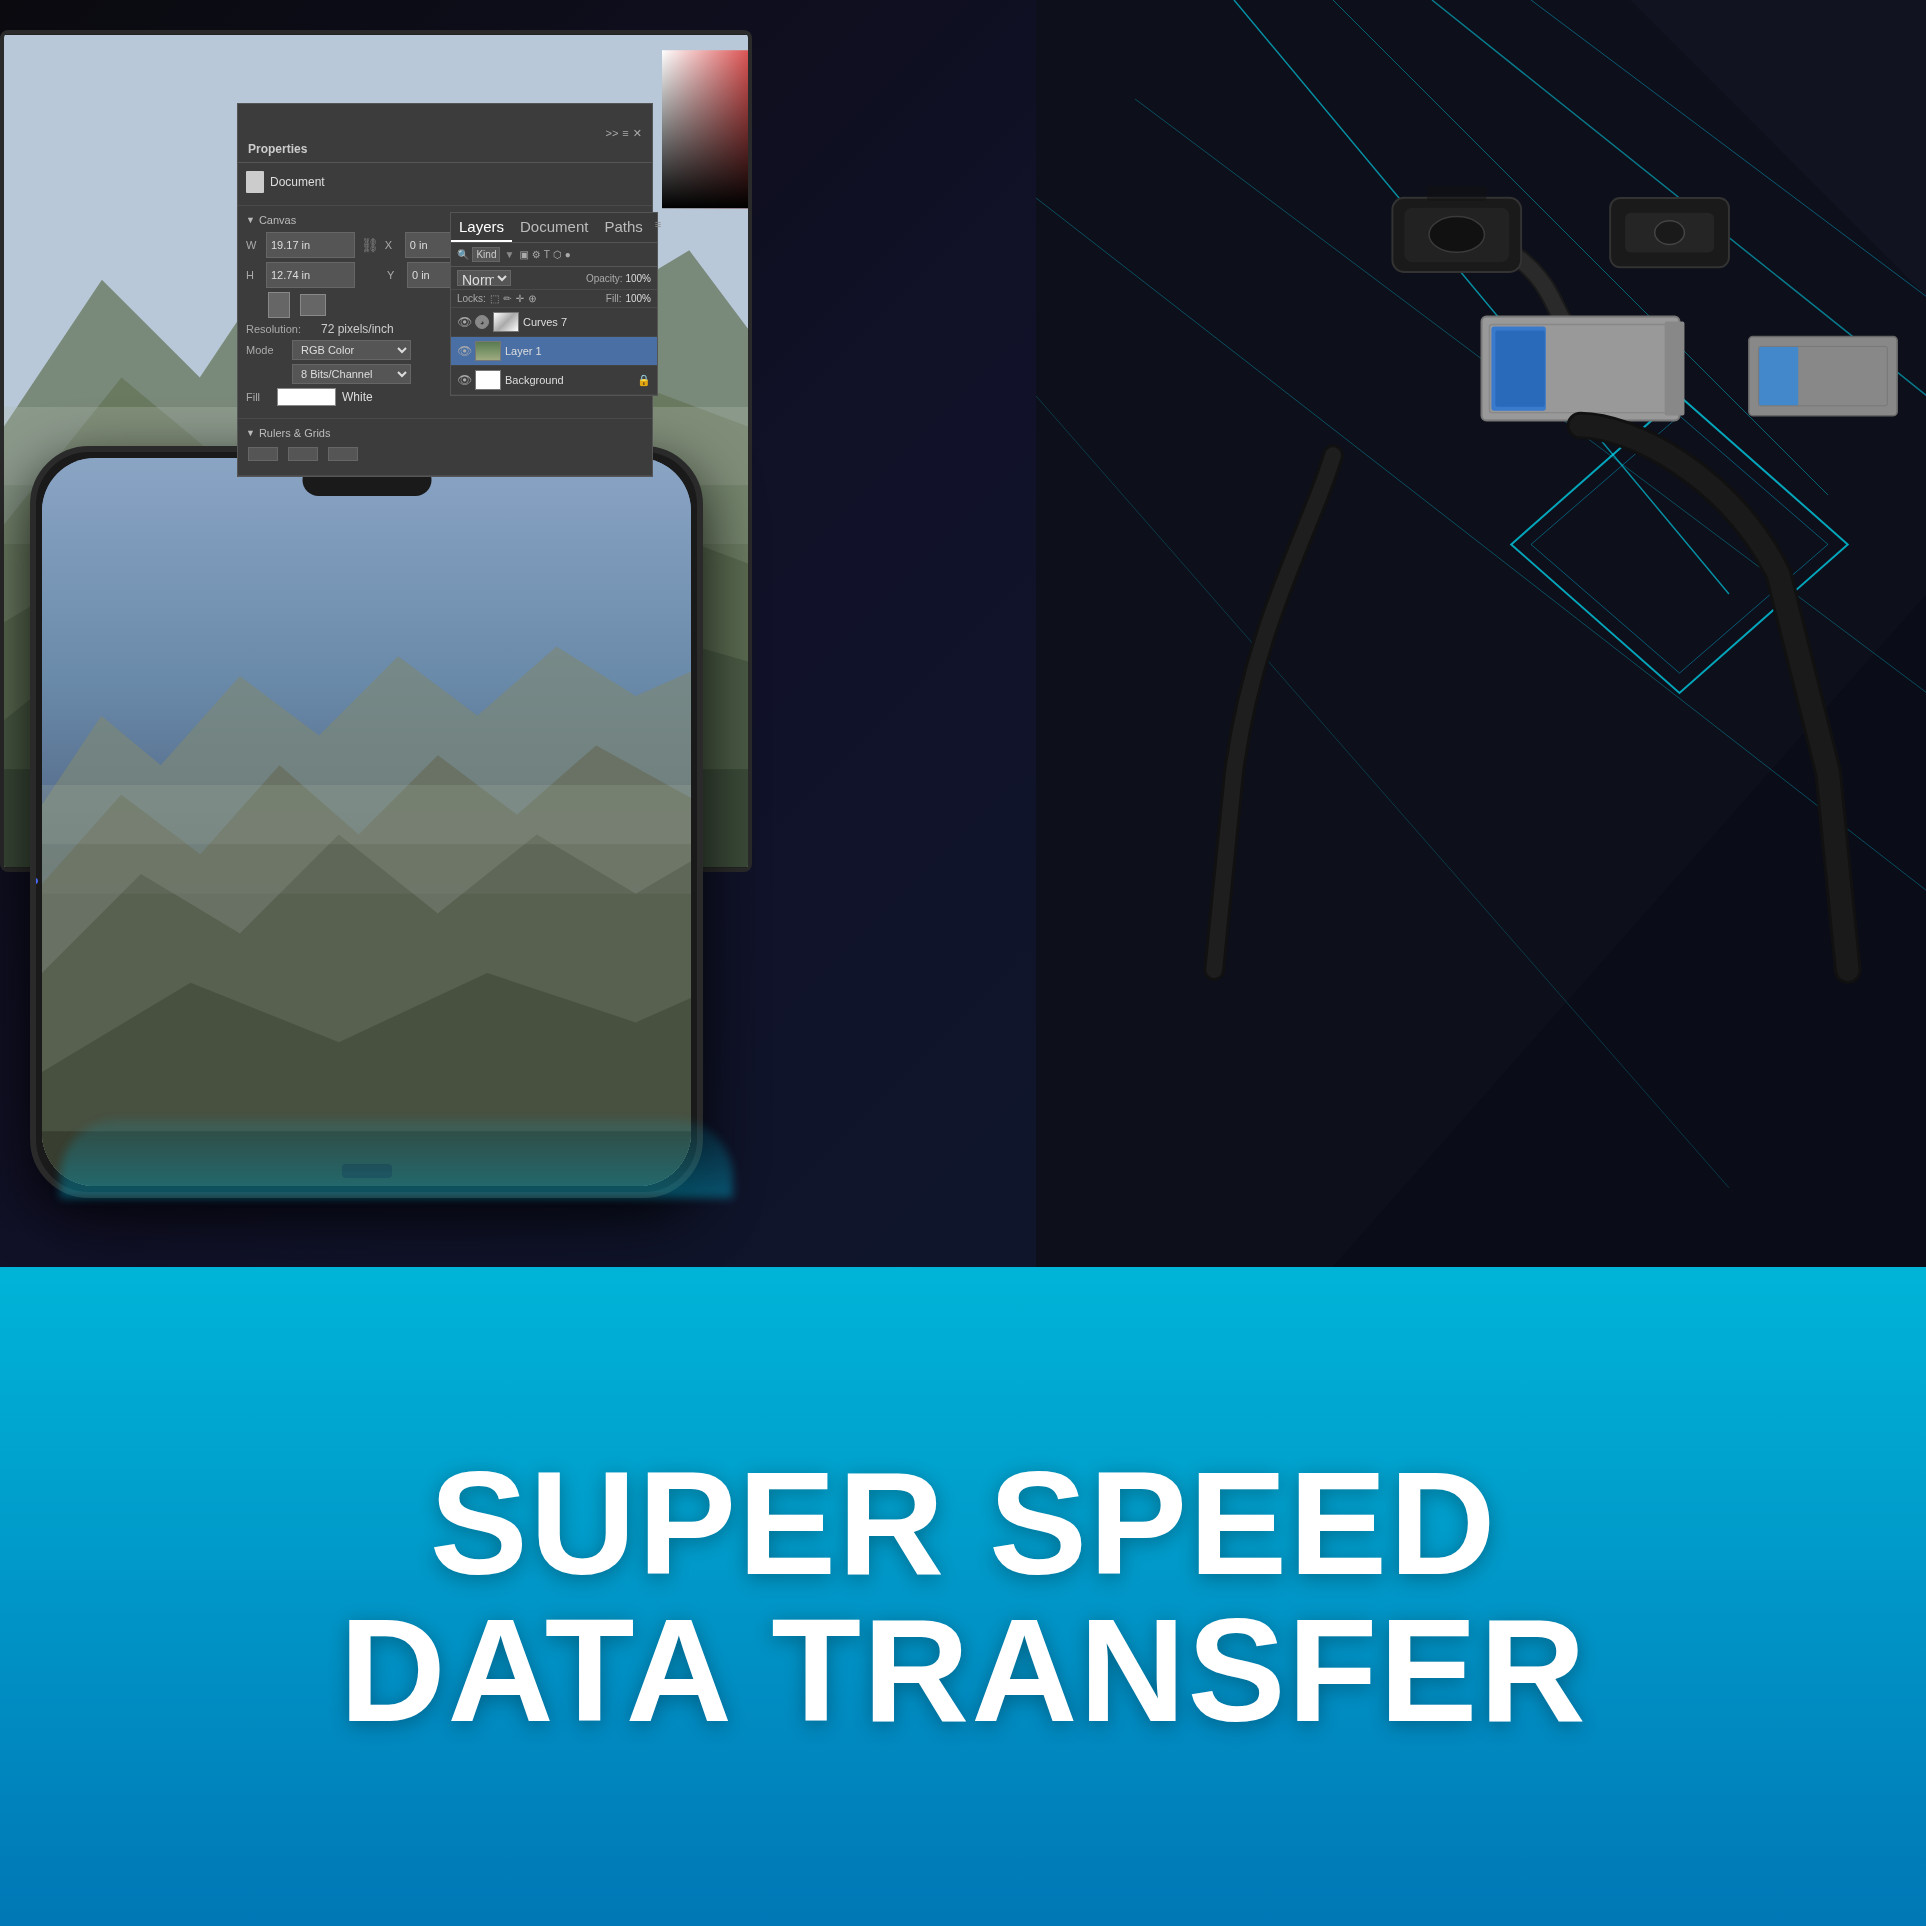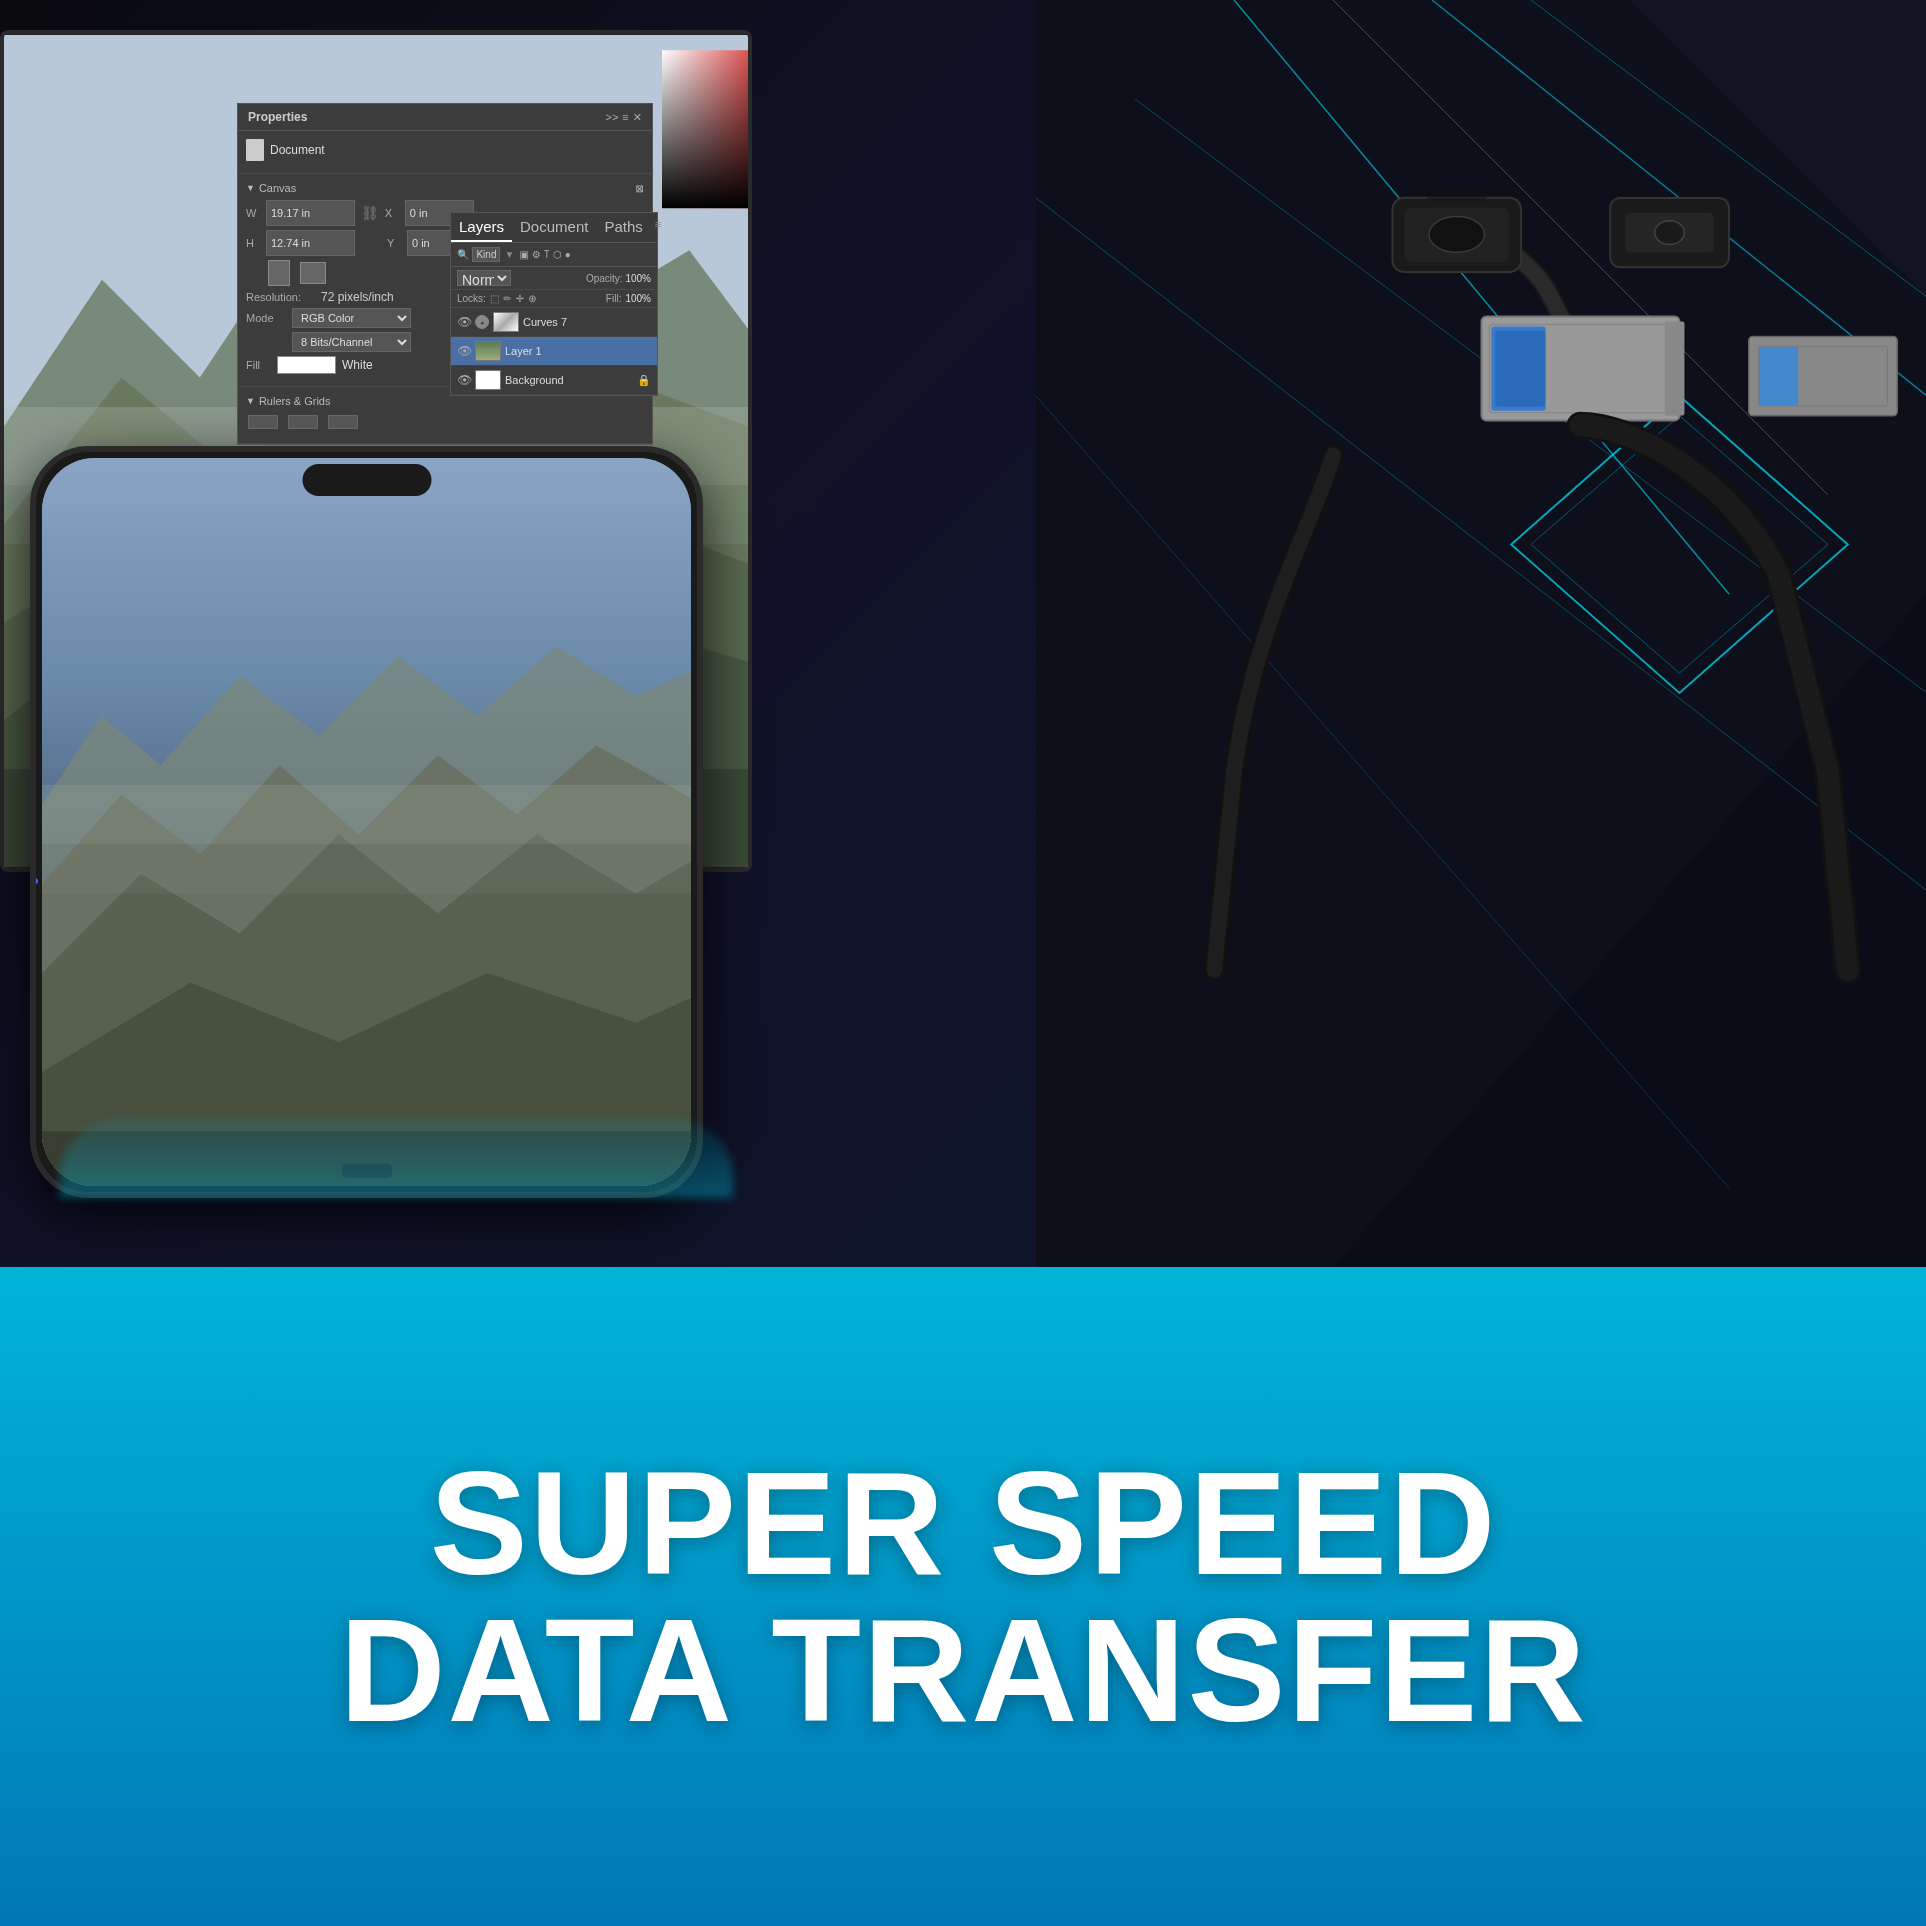--- a/index.html
+++ b/index.html
@@ -81,20 +81,21 @@
       display: flex;
       align-items: center;
       justify-content: space-between;
       border-bottom: 1px solid #555;
     }
 
     .ps-panel-title {
       color: #ccc;
       font-size: 12px;
       font-weight: bold;
+      margin-top: 32px;
     }
 
     .ps-panel-controls {
       display: flex;
       gap: 4px;
       color: #aaa;
       font-size: 11px;
     }
 
     .ps-section {

